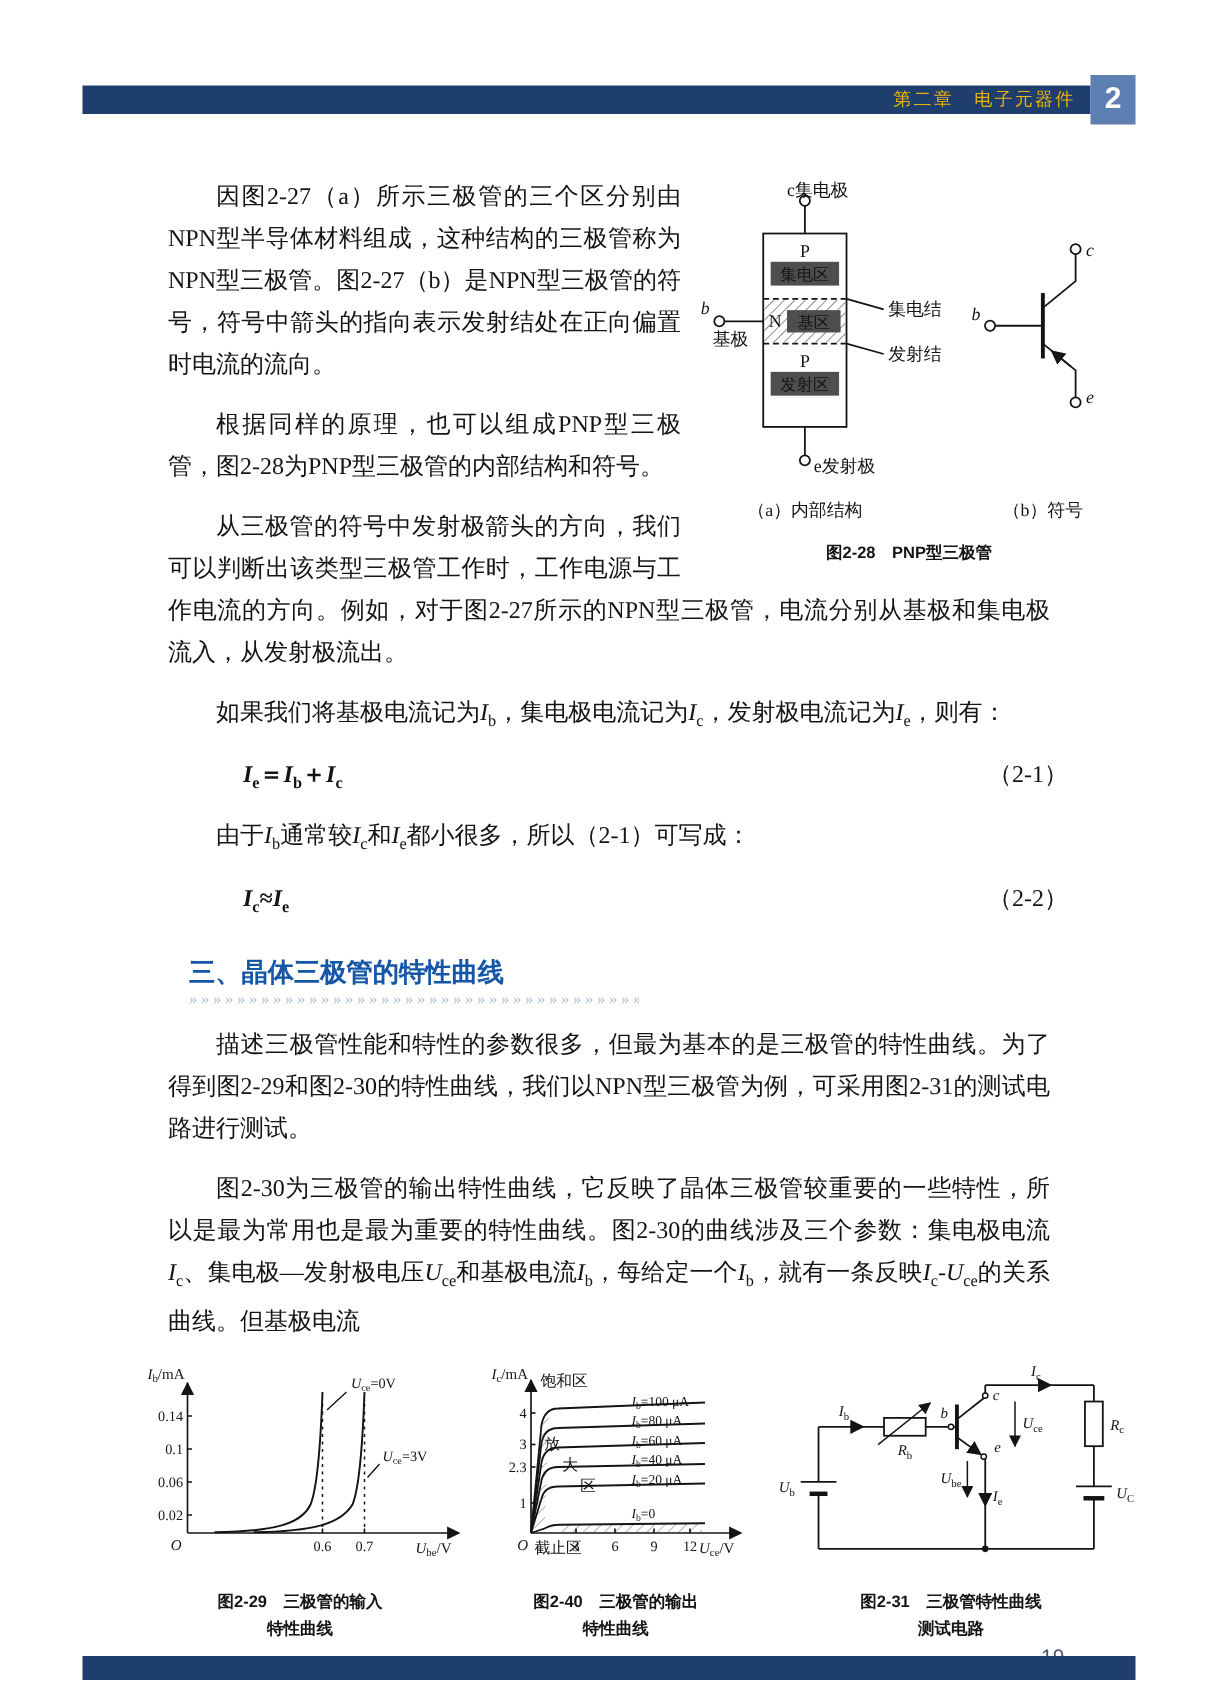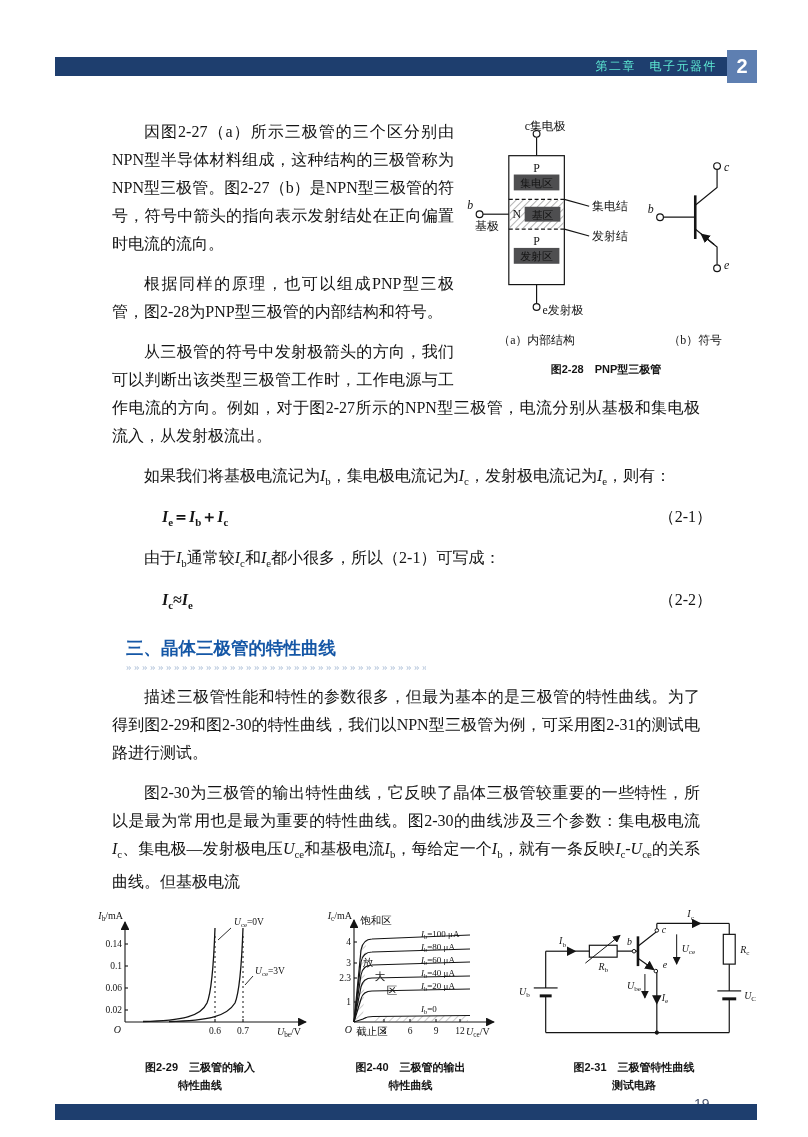--- a/index.html
+++ b/index.html
@@ -1,19 +1,19 @@
 <!DOCTYPE html>
 <html><head>
 <meta charset="utf-8">
 <style>
   html,body{margin:0;padding:0;background:#ffffff;}
   .page{position:relative;width:808px;height:1137px;background:#fff;
         font-family:"Liberation Serif",serif;color:#141414;overflow:hidden;}
   .header-bar{position:absolute;left:55px;top:57px;width:672px;height:19px;background:#1e3e6e;}
-  .header-title{position:absolute;right:10px;top:0;line-height:19px;color:#5eead4;
+  .header-title{position:absolute;right:10px;top:0;line-height:19px;color:#eab308;
         font-family:"Liberation Sans",sans-serif;font-size:12px;letter-spacing:1.5px;}
   .chapter-badge{position:absolute;left:727px;top:50px;width:30px;height:33px;background:#5e7fb1;
         color:#fff;font-family:"Liberation Sans",sans-serif;font-weight:bold;font-size:20px;
         display:flex;align-items:center;justify-content:center;}
   .content{position:absolute;left:100px;top:106px;width:612px;}
   .content p{margin:12px;font-size:16px;line-height:28px;text-align:justify;text-indent:2em;}
   sub{font-size:0.68em;font-style:normal;}
   i{font-style:italic;}
   .fig28-box{float:right;width:304px;margin:2px -46px 4px 10px;}
   .fig28-box svg{display:block;margin:0 auto;}

